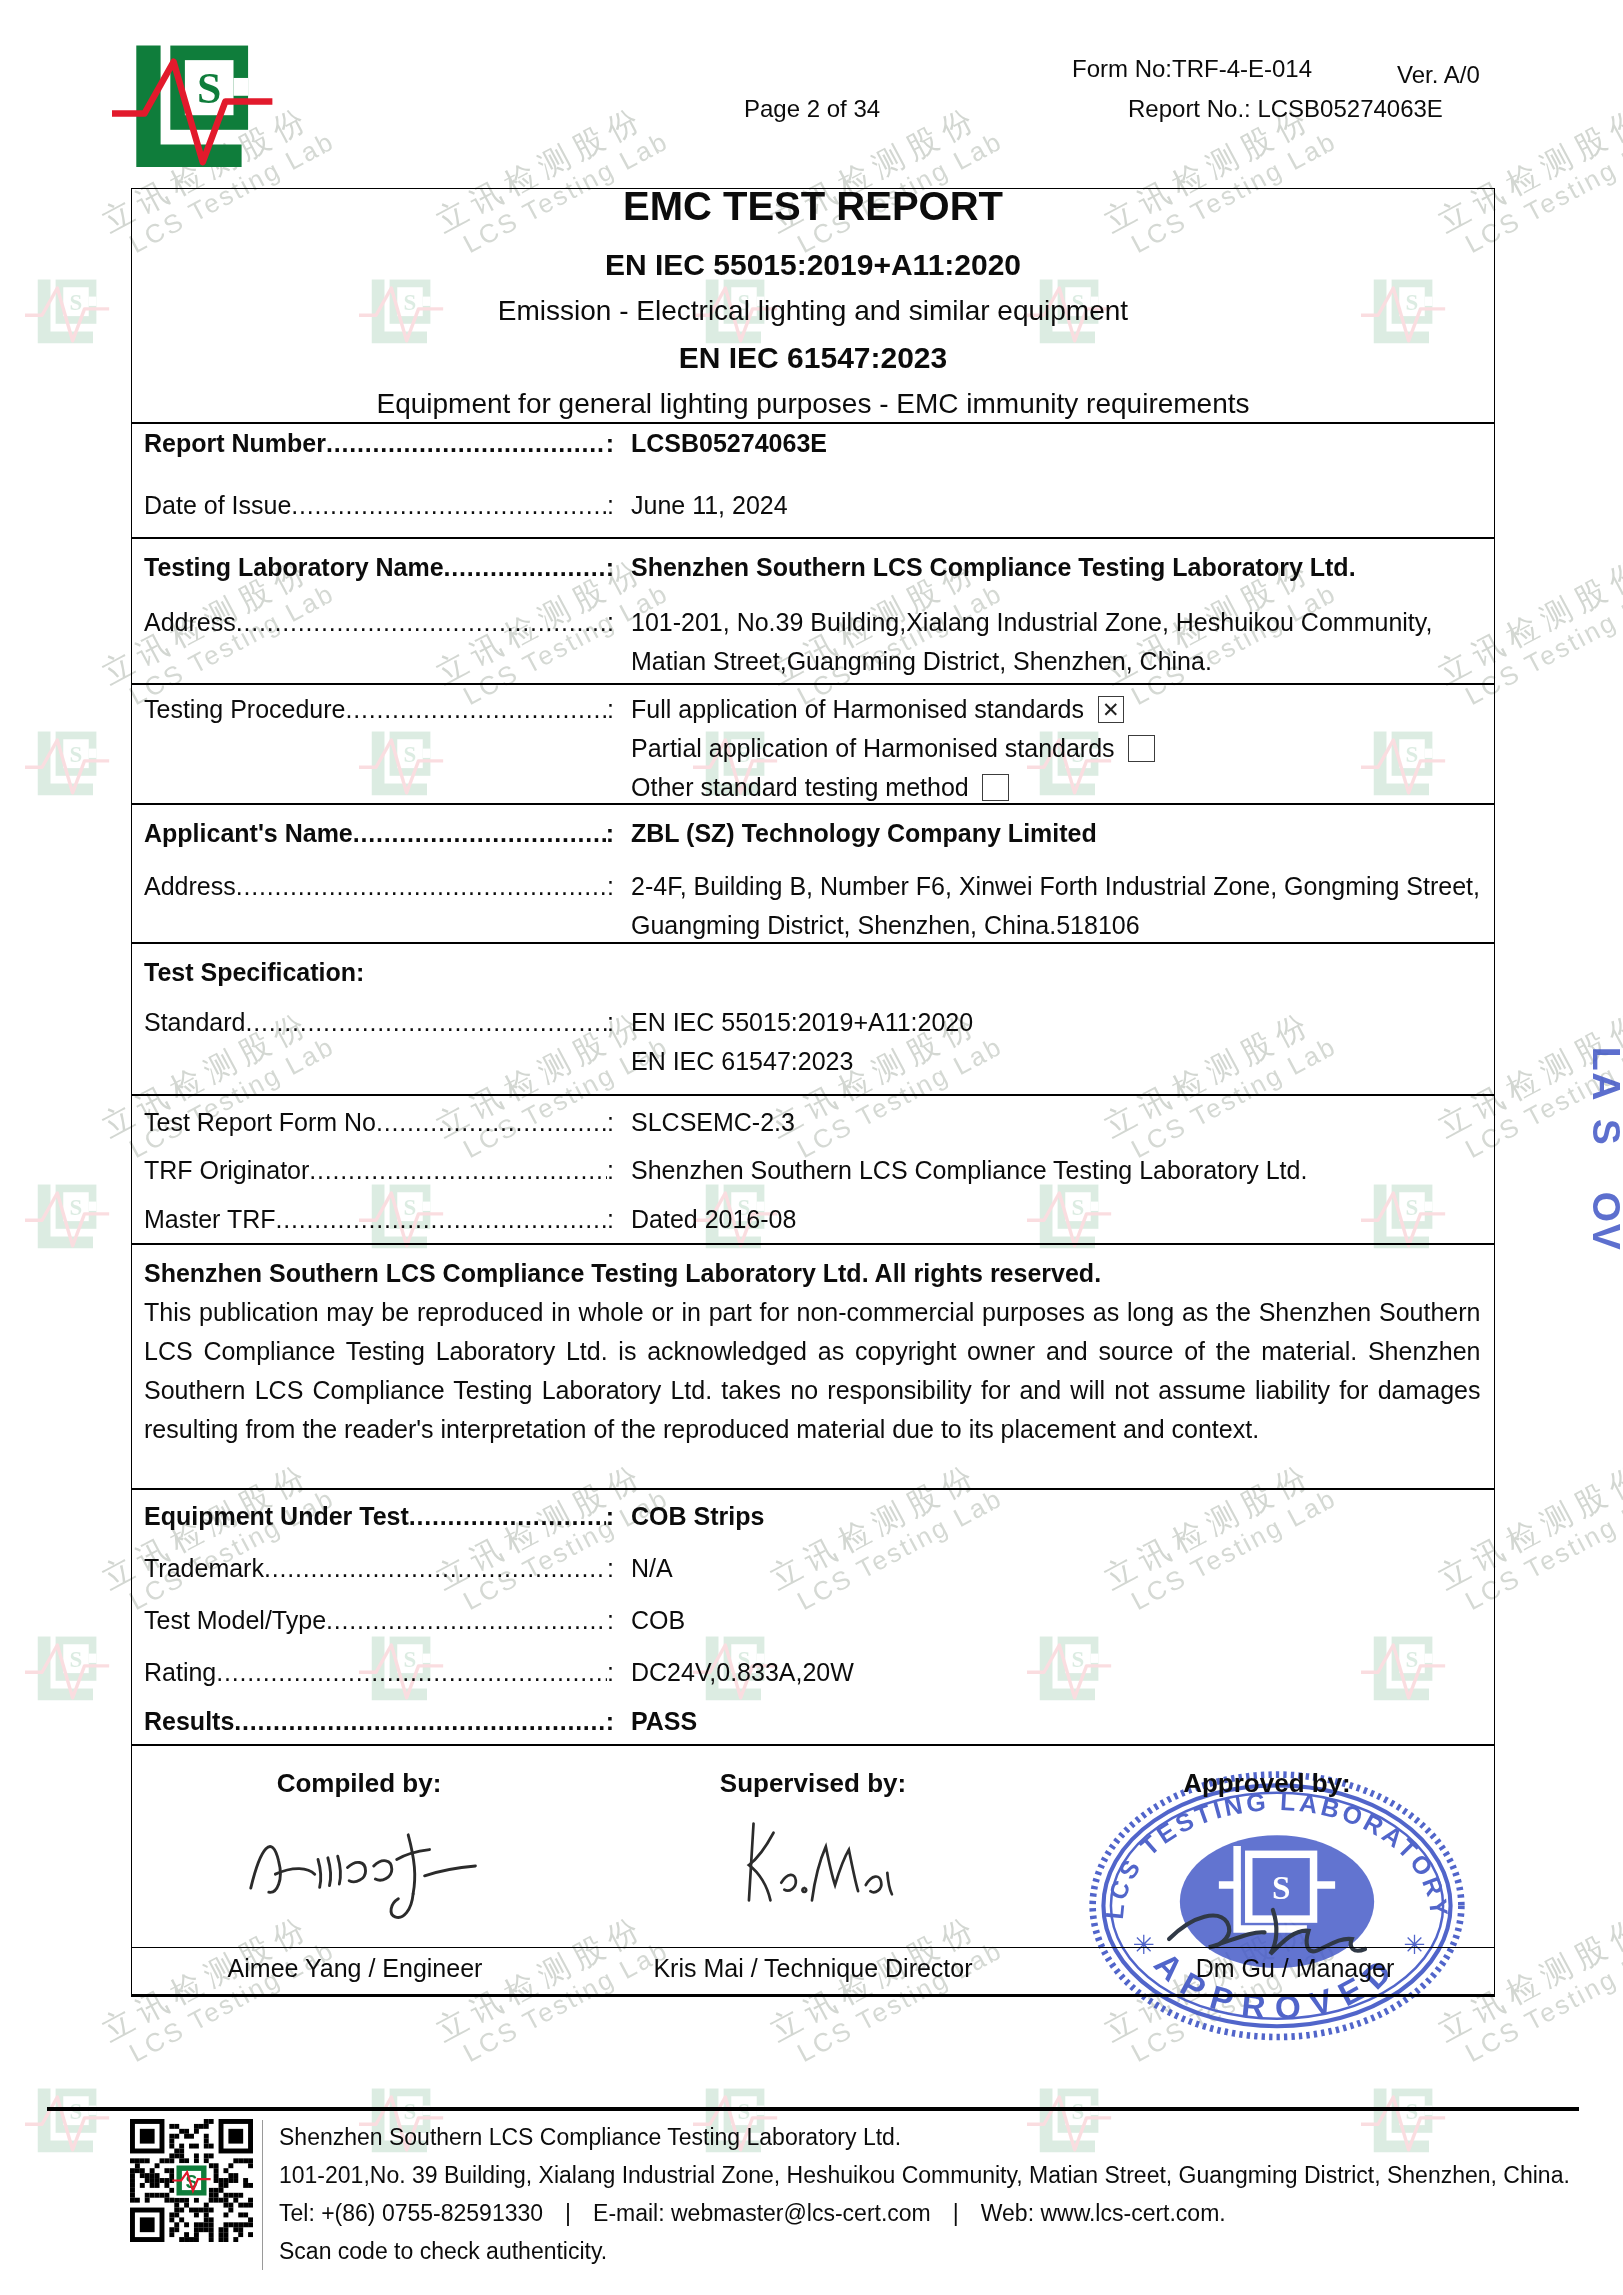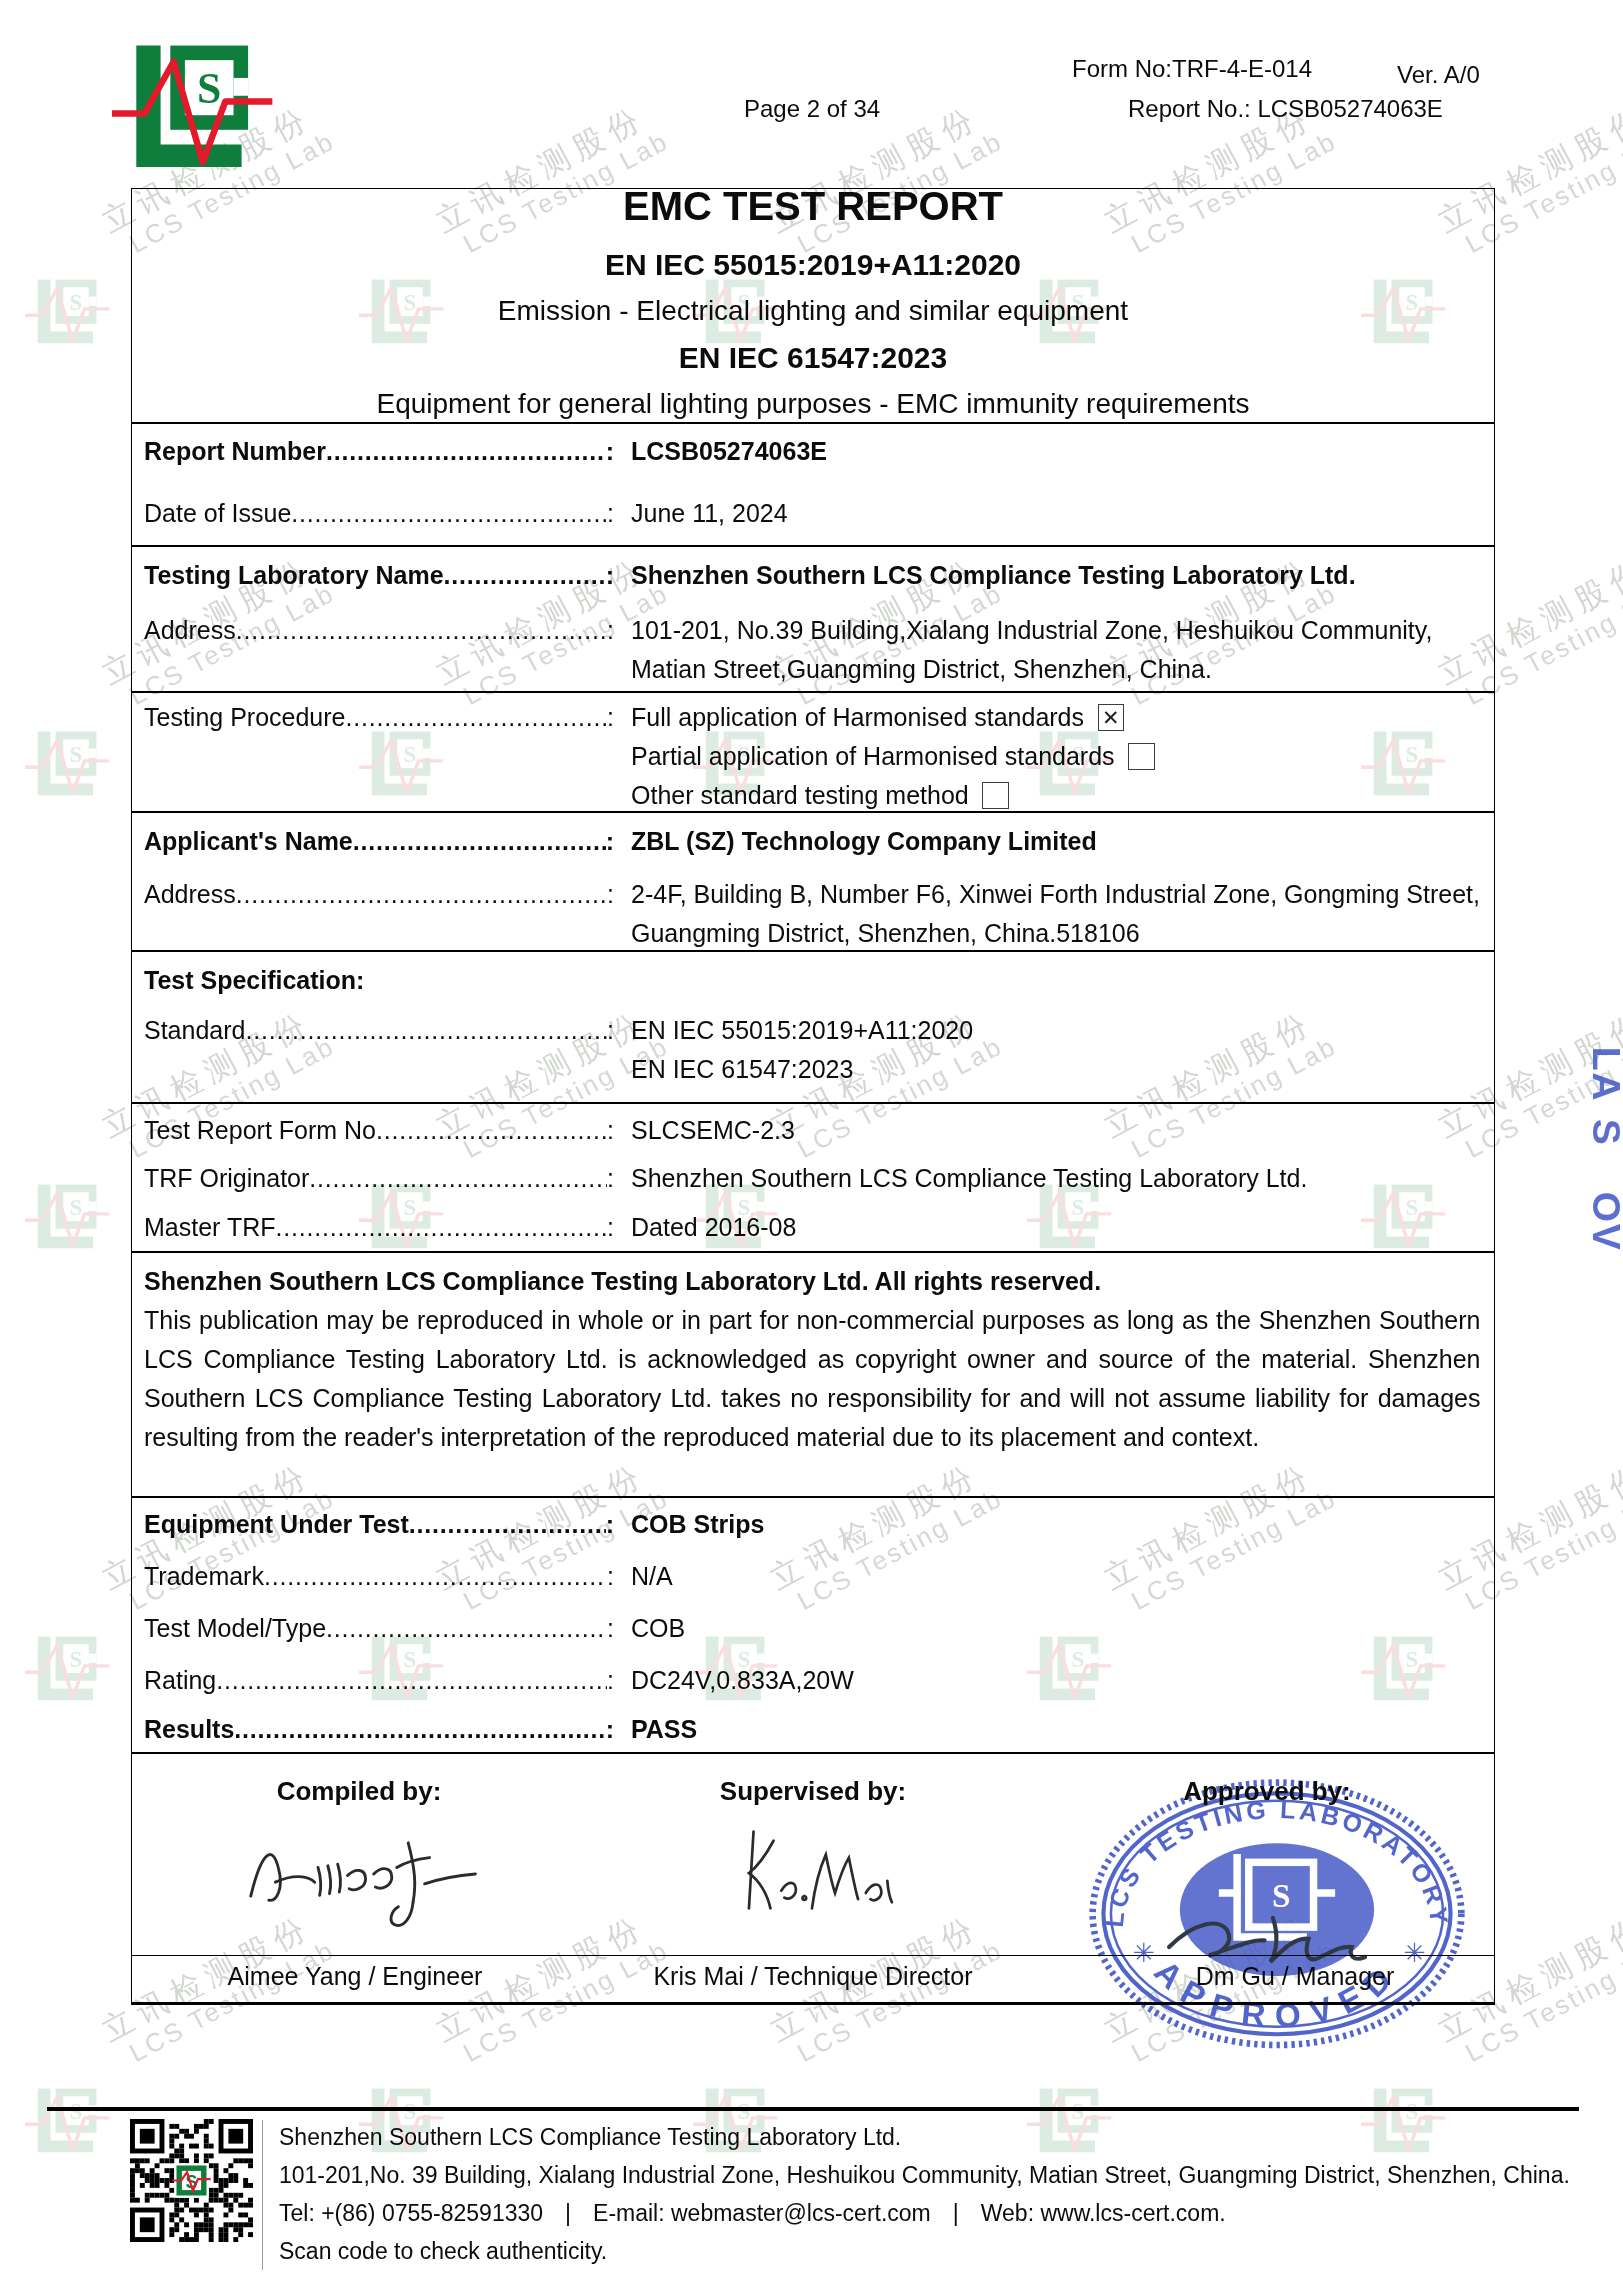--- a/index.html
+++ b/index.html
@@ -438,21 +438,21 @@
 
   <div class="sec" id="title-block">
     <div class="tb-title">EMC TEST REPORT</div>
     <div class="tb-std">EN IEC 55015:2019+A11:2020</div>
     <div class="tb-desc">Emission - Electrical lighting and similar equipment</div>
     <div class="tb-std">EN IEC 61547:2023</div>
     <div class="tb-desc">Equipment for general lighting purposes - EMC immunity requirements</div>
   </div>
 
   <div class="sec">
-    <div class="row" style="height:57px;padding-top:5px;margin-top:8px;">
+    <div class="row" style="height:57px;padding-top:5px;">
       <span class="lbl b">
           <span>Report Number</span>
           <span class="dots">......................................................................................</span>
           <span>:</span>
         </span>
       <span class="val b">LCSB05274063E</span>
     </div>
     <div class="row" style="height:56px;padding-top:10px;">
       <span class="lbl">
           <span>Date of Issue</span>

